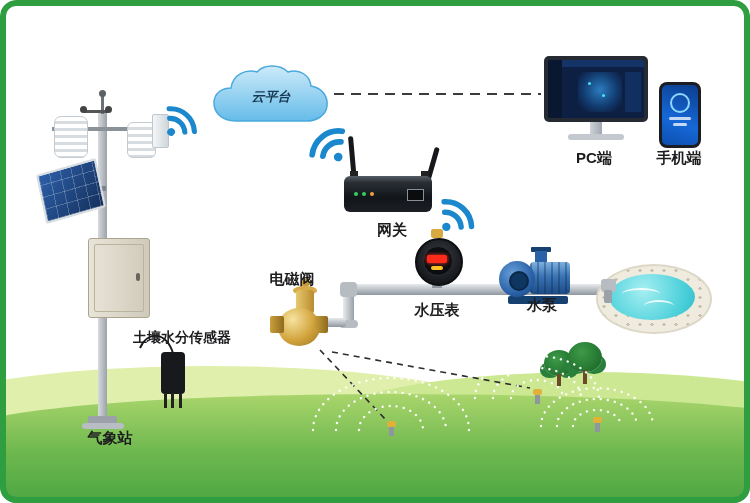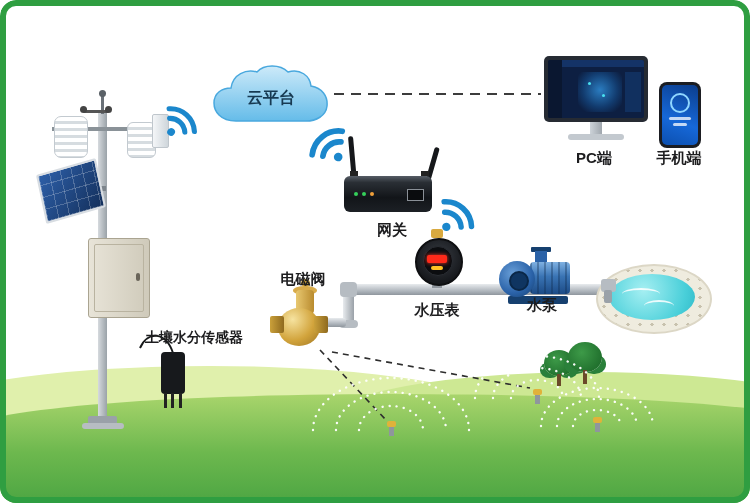--- a/index.html
+++ b/index.html
@@ -53,21 +53,21 @@
   .cab-handle{position:absolute;right:9px;top:34px;width:4px;height:8px;background:#6a655a;border-radius:2px;}
   .pole-base{left:88px;top:416px;width:29px;height:9px;background:#9aa1a8;border-radius:2px;z-index:9;}
   .base-plate{left:82px;top:423px;width:42px;height:6px;background:#b7bdc2;border-radius:3px;z-index:9;}
 
   
   .soil-body{left:161px;top:352px;width:24px;height:42px;background:#17191c;border-radius:4px;z-index:10;}
   .prong{position:absolute;width:3px;height:15px;background:#222;top:393px;z-index:10;}
 
   
   .cloud{left:210px;top:62px;width:122px;height:70px;z-index:10;}
-  .cloud-text{position:absolute;left:0;right:0;top:26px;text-align:center;font-size:16px;font-weight:bold;color:#173a52;}
+  .cloud-text{position:absolute;left:0;right:0;top:26px;text-align:center;font-size:13px;font-weight:bold;color:#173a52;font-style:italic;}
 
   .wifi{position:absolute;z-index:12;color:var(--wifi-blue,#1b87cc);}
 
   
   .gw-body{left:344px;top:176px;width:88px;height:36px;border-radius:6px;z-index:10;
     background:linear-gradient(180deg,#565d66 0%,#2a2f35 18%,#121519 60%,#1c2025 100%);}
   .gw-port{position:absolute;right:8px;top:13px;width:15px;height:10px;background:#0a0c0e;border:1px solid #8a9097;}
   .gw-led{position:absolute;left:10px;top:16px;width:4px;height:4px;border-radius:50%;background:#35d05a;
     box-shadow:8px 0 0 #35d05a, 16px 0 0 #f0a03a;}
   .gw-ant{position:absolute;width:5px;background:#16181b;border-radius:3px;transform-origin:bottom center;z-index:10;}
@@ -197,22 +197,23 @@
   <div class="abs shield" style="left:127px;top:122px;width:27px;height:34px;border-radius:6px;"></div>
   <div class="abs raingauge"></div>
   <div class="abs panel"></div>
   <div class="abs bracket"></div>
   <div class="abs cabinet">
     <div class="cab-door"></div>
     <div class="cab-handle"></div>
   </div>
   <div class="abs pole-base"></div>
   <div class="abs base-plate"></div>
-
-  <div class="lbl" style="left:120px;top:329px;width:148px;font-size:14px;">土壤水分传感器</div>
+  <div class="lbl" style="left:70px;top:429px;width:80px;">气象站</div>
+
+  <div class="lbl" style="left:108px;top:329px;width:148px;font-size:14px;">土壤水分传感器</div>
   <div class="abs soil-body"></div>
   <div class="prong" style="left:164px;"></div>
   <div class="prong" style="left:171px;"></div>
   <div class="prong" style="left:179px;"></div>
 
   <div class="abs cloud">
     <svg width="122" height="70" viewBox="0 0 122 70">
       <defs>
         <linearGradient id="cg" x1="0" y1="0" x2="0" y2="1">
           <stop offset="0" stop-color="#cdeaf9"></stop>
@@ -284,21 +285,21 @@
     </div>
   </div>
   <div class="lbl" style="left:650px;top:149px;width:58px;">手机端</div>
 
   <div class="abs pipe" style="left:346px;top:284px;width:266px;height:11px;"></div>
   <div class="abs pipe-v" style="left:343px;top:288px;width:11px;height:40px;"></div>
   <div class="abs joint" style="left:340px;top:282px;width:17px;height:15px;"></div>
   <div class="abs joint" style="left:339px;top:320px;width:19px;height:8px;"></div>
   <div class="abs pipe" style="left:326px;top:318px;width:20px;height:9px;"></div>
 
-  <div class="lbl" style="left:272px;top:270px;width:62px;">电磁阀</div>
+  <div class="lbl" style="left:261px;top:270px;width:62px;">电磁阀</div>
   <div class="abs valve-nub"></div>
   <div class="abs valve-cap"></div>
   <div class="abs valve-bonnet"></div>
   <div class="abs valve-body"></div>
   <div class="abs valve-flange" style="left:270px;top:316px;"></div>
   <div class="abs valve-flange" style="left:314px;top:316px;"></div>
 
   <div class="abs gauge-top"></div>
   <div class="abs gauge-stem"></div>
   <div class="abs gauge-body">

